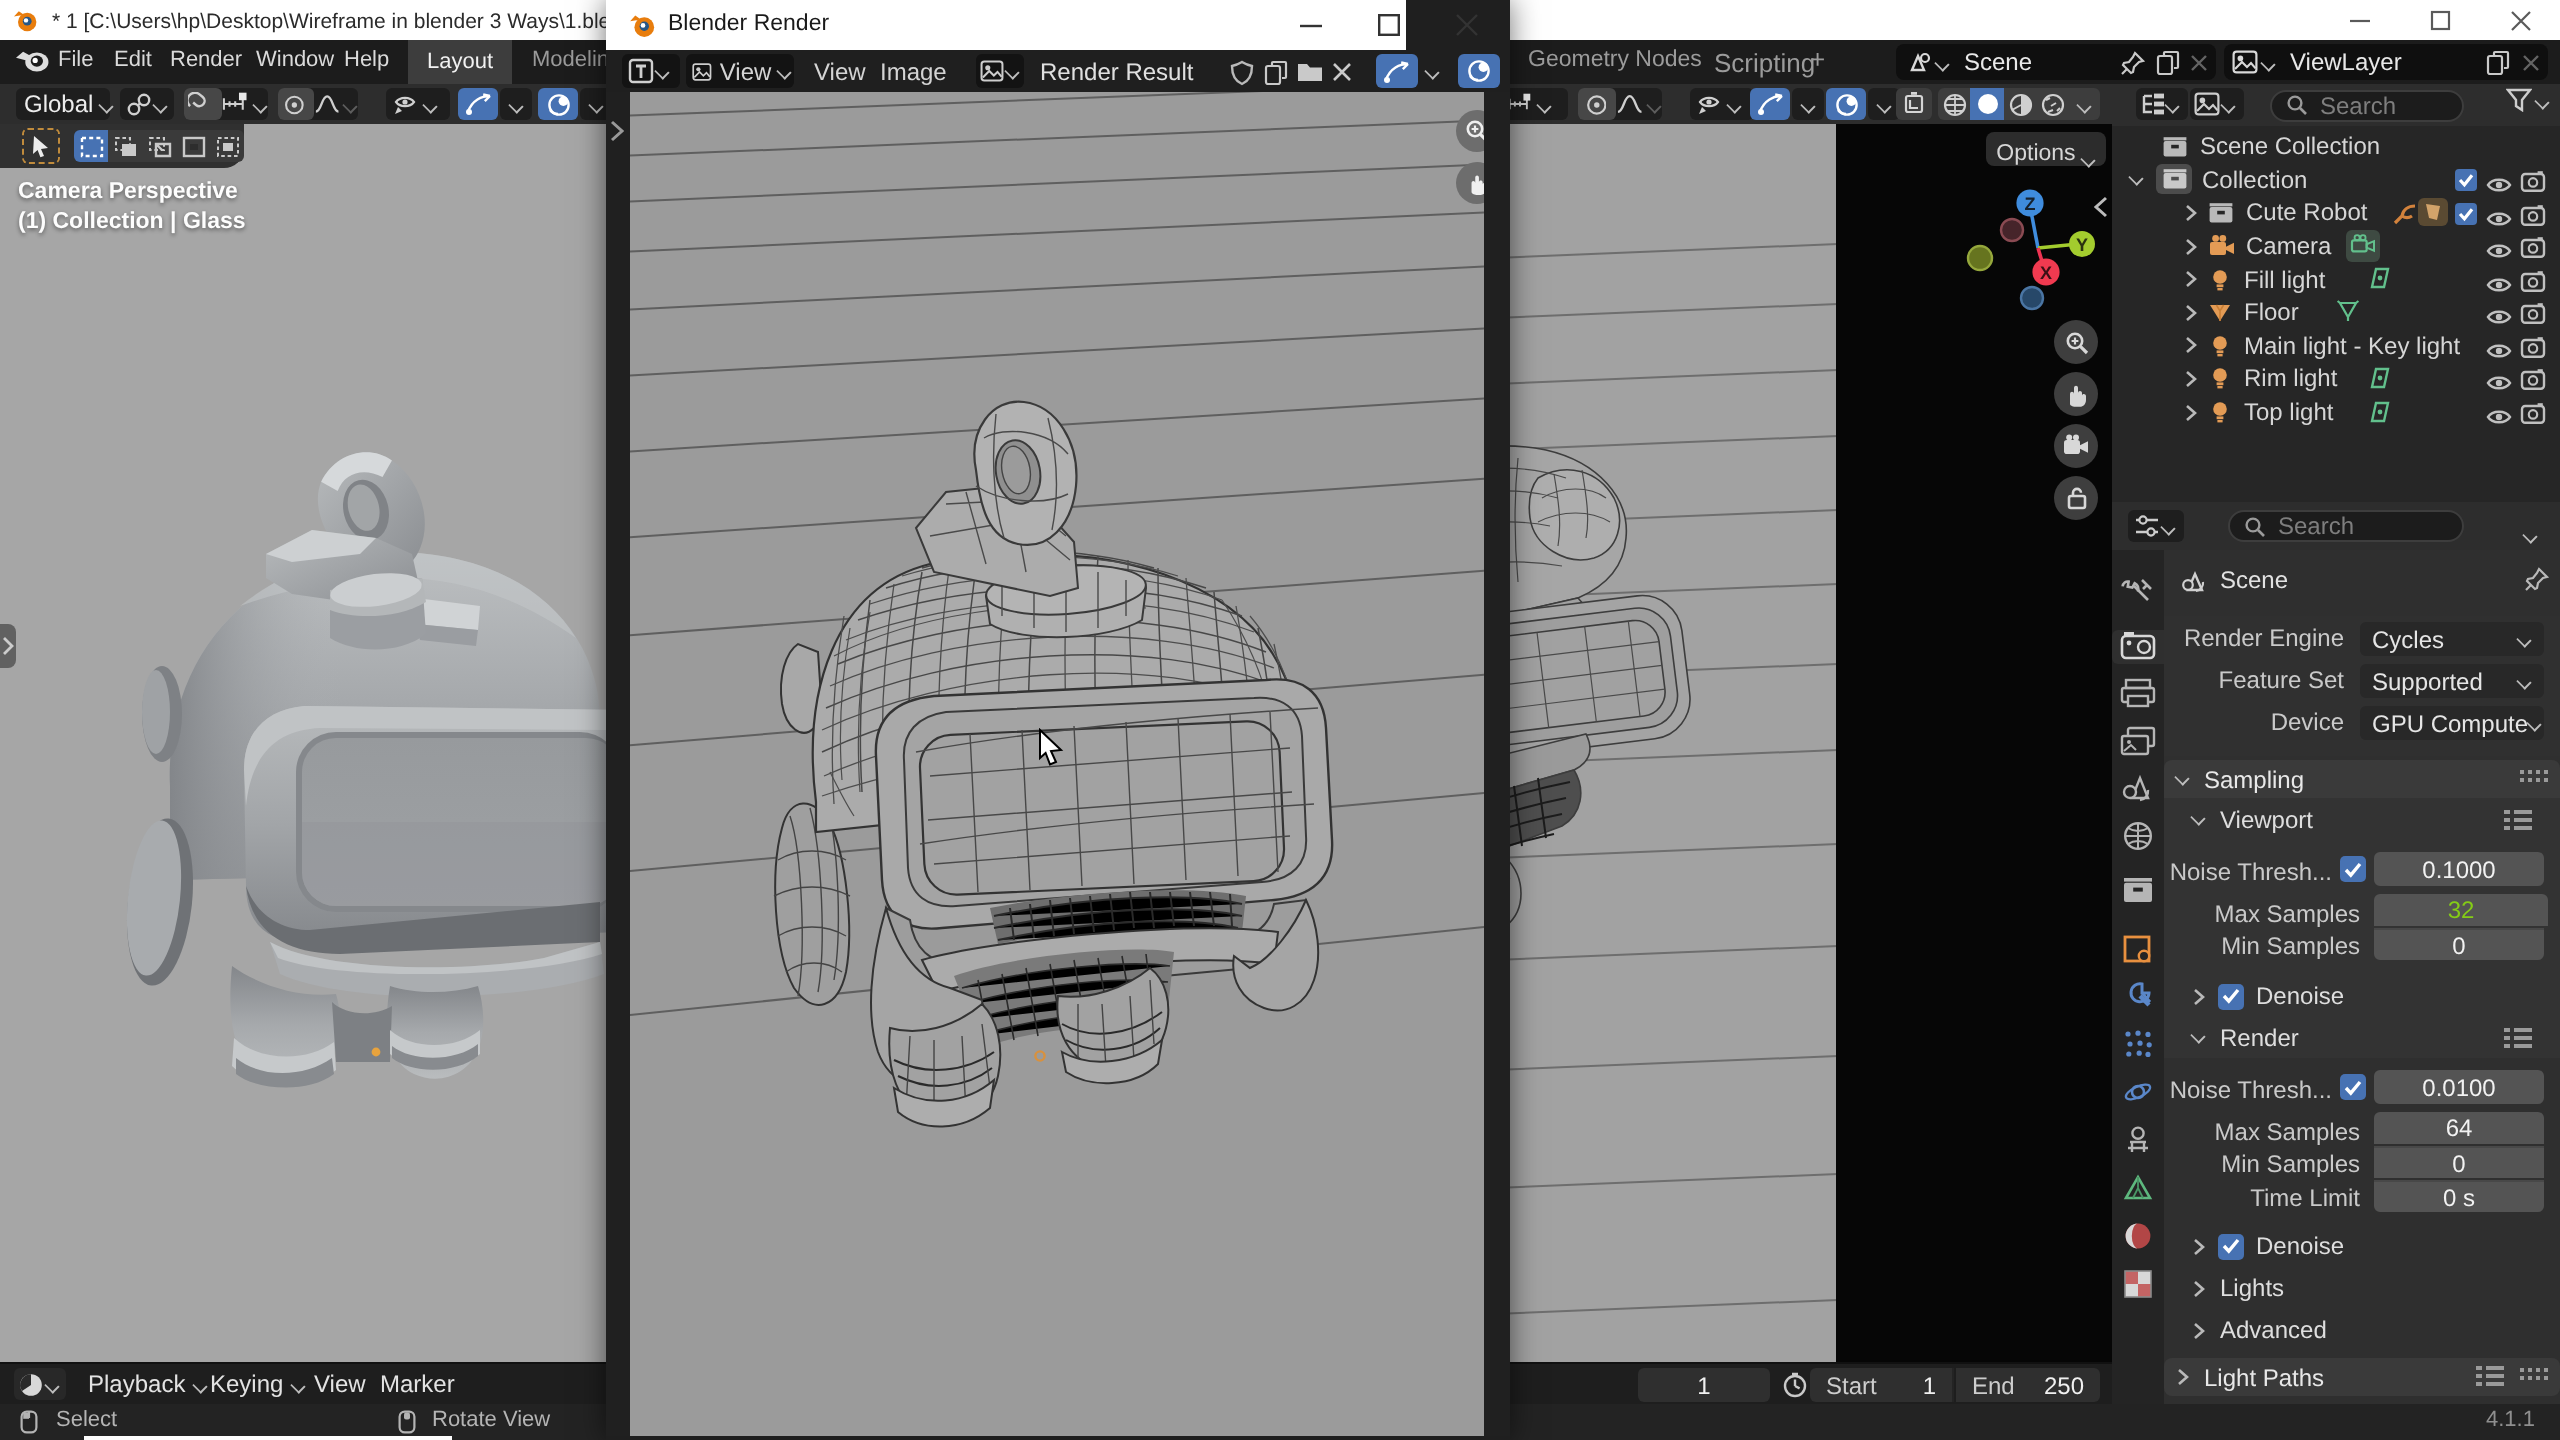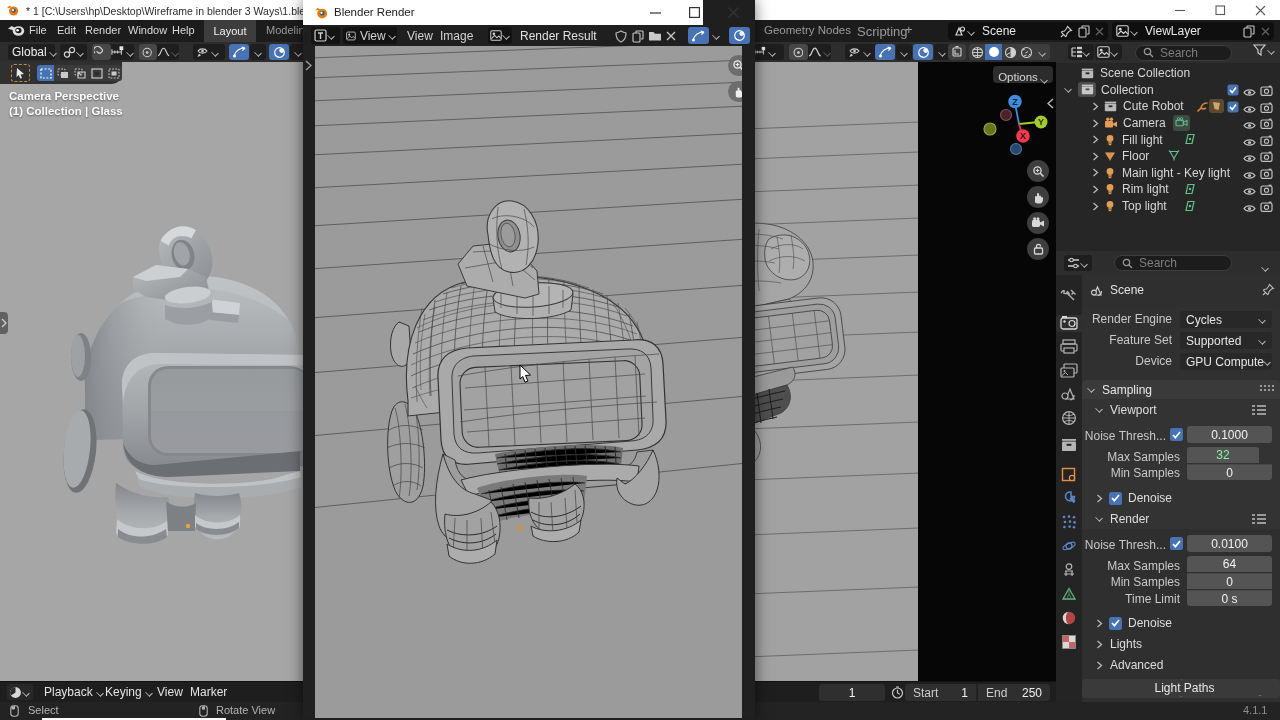--- a/index.html
+++ b/index.html
@@ -910,21 +910,21 @@
         </g>
       </svg>
     <div class="abs" style="left:0;top:178px;width:110px;text-align:right;">Noise Thresh...</div>
     <div class="abs row" style="left:114px;top:177px;width:13px;height:13px;background:#4772b3;border-radius:2.5px;justify-content:center;">
         <svg width="9" height="8" viewBox="0 0 9 8">
           <path d="M1 4 L3.4 6.6 L8 1" fill="none" stroke="#fff" stroke-width="1.7"></path>
         </svg>
       </div>
     <div class="abs row" style="left:131px;top:175px;width:85px;height:17px;background:#545454;border-radius:3px;justify-content:center;color:#f2f2f2;">0.1000</div>
     <div class="abs" style="left:0;top:199px;width:124px;text-align:right;">Max Samples</div>
-    <div class="abs row" style="left:131px;top:196px;width:72px;height:16px;background:#545454;border-radius:3px 3px 0 0;justify-content:center;color:#86efac;">32</div>
+    <div class="abs row" style="left:131px;top:196px;width:87px;height:16px;background:#545454;border-radius:3px 3px 0 0;justify-content:center;color:#84cc16;">32</div>
     <div class="abs" style="left:0;top:215px;width:124px;text-align:right;">Min Samples</div>
     <div class="abs row" style="left:131px;top:213px;width:85px;height:16px;background:#545454;border-radius:0 0 3px 3px;border-top:1px solid #484848;justify-content:center;color:#f2f2f2;">0</div>
     <div class="abs row" style="left:40px;top:240px;">
       <svg width="7" height="9" viewBox="0 0 7 9">
           <path d="M1.5 1 L5.5 4.5 L1.5 8" fill="none" stroke="#b9b9b9" stroke-width="1.3"></path>
         </svg>
       <span class="row" style="margin-left:6px;width:13px;height:13px;background:#4772b3;border-radius:2.5px;justify-content:center;">
           <svg width="9" height="8" viewBox="0 0 9 8">
             <path d="M1 4 L3.4 6.6 L8 1" fill="none" stroke="#fff" stroke-width="1.7"></path>
           </svg>
@@ -974,21 +974,21 @@
           <path d="M1.5 1 L5.5 4.5 L1.5 8" fill="none" stroke="#b9b9b9" stroke-width="1.3"></path>
         </svg>
       <span style="margin-left:7px;color:#dedede;">Lights</span>
     </div>
     <div class="abs row" style="left:40px;top:407px;">
       <svg width="7" height="9" viewBox="0 0 7 9">
           <path d="M1.5 1 L5.5 4.5 L1.5 8" fill="none" stroke="#b9b9b9" stroke-width="1.3"></path>
         </svg>
       <span style="margin-left:7px;color:#dedede;">Advanced</span>
     </div>
-    <div class="abs row" style="left:26px;top:428px;width:198px;height:19px;background:#3a3a3a;border-radius:4px;padding:0 6px;color:#e8e8e8;flex-direction:column;">
+    <div class="abs row" style="left:26px;top:428px;width:198px;height:19px;background:#3a3a3a;border-radius:4px;padding:0 6px;color:#e8e8e8;">
       <svg width="7" height="9" viewBox="0 0 7 9">
           <path d="M1.5 1 L5.5 4.5 L1.5 8" fill="none" stroke="#b9b9b9" stroke-width="1.3"></path>
         </svg>
       <span style="margin-left:7px;">Light Paths</span>
       <svg style="margin-left:auto;margin-right:6px;" width="16" height="11" viewBox="0 0 16 11">
           <g fill="#9a9a9a">
             <rect x="0" y="0" width="3" height="2"></rect>
             <rect x="0" y="4" width="3" height="2"></rect>
             <rect x="0" y="8" width="3" height="2"></rect>
             <rect x="5" y="0" width="9" height="2"></rect>

